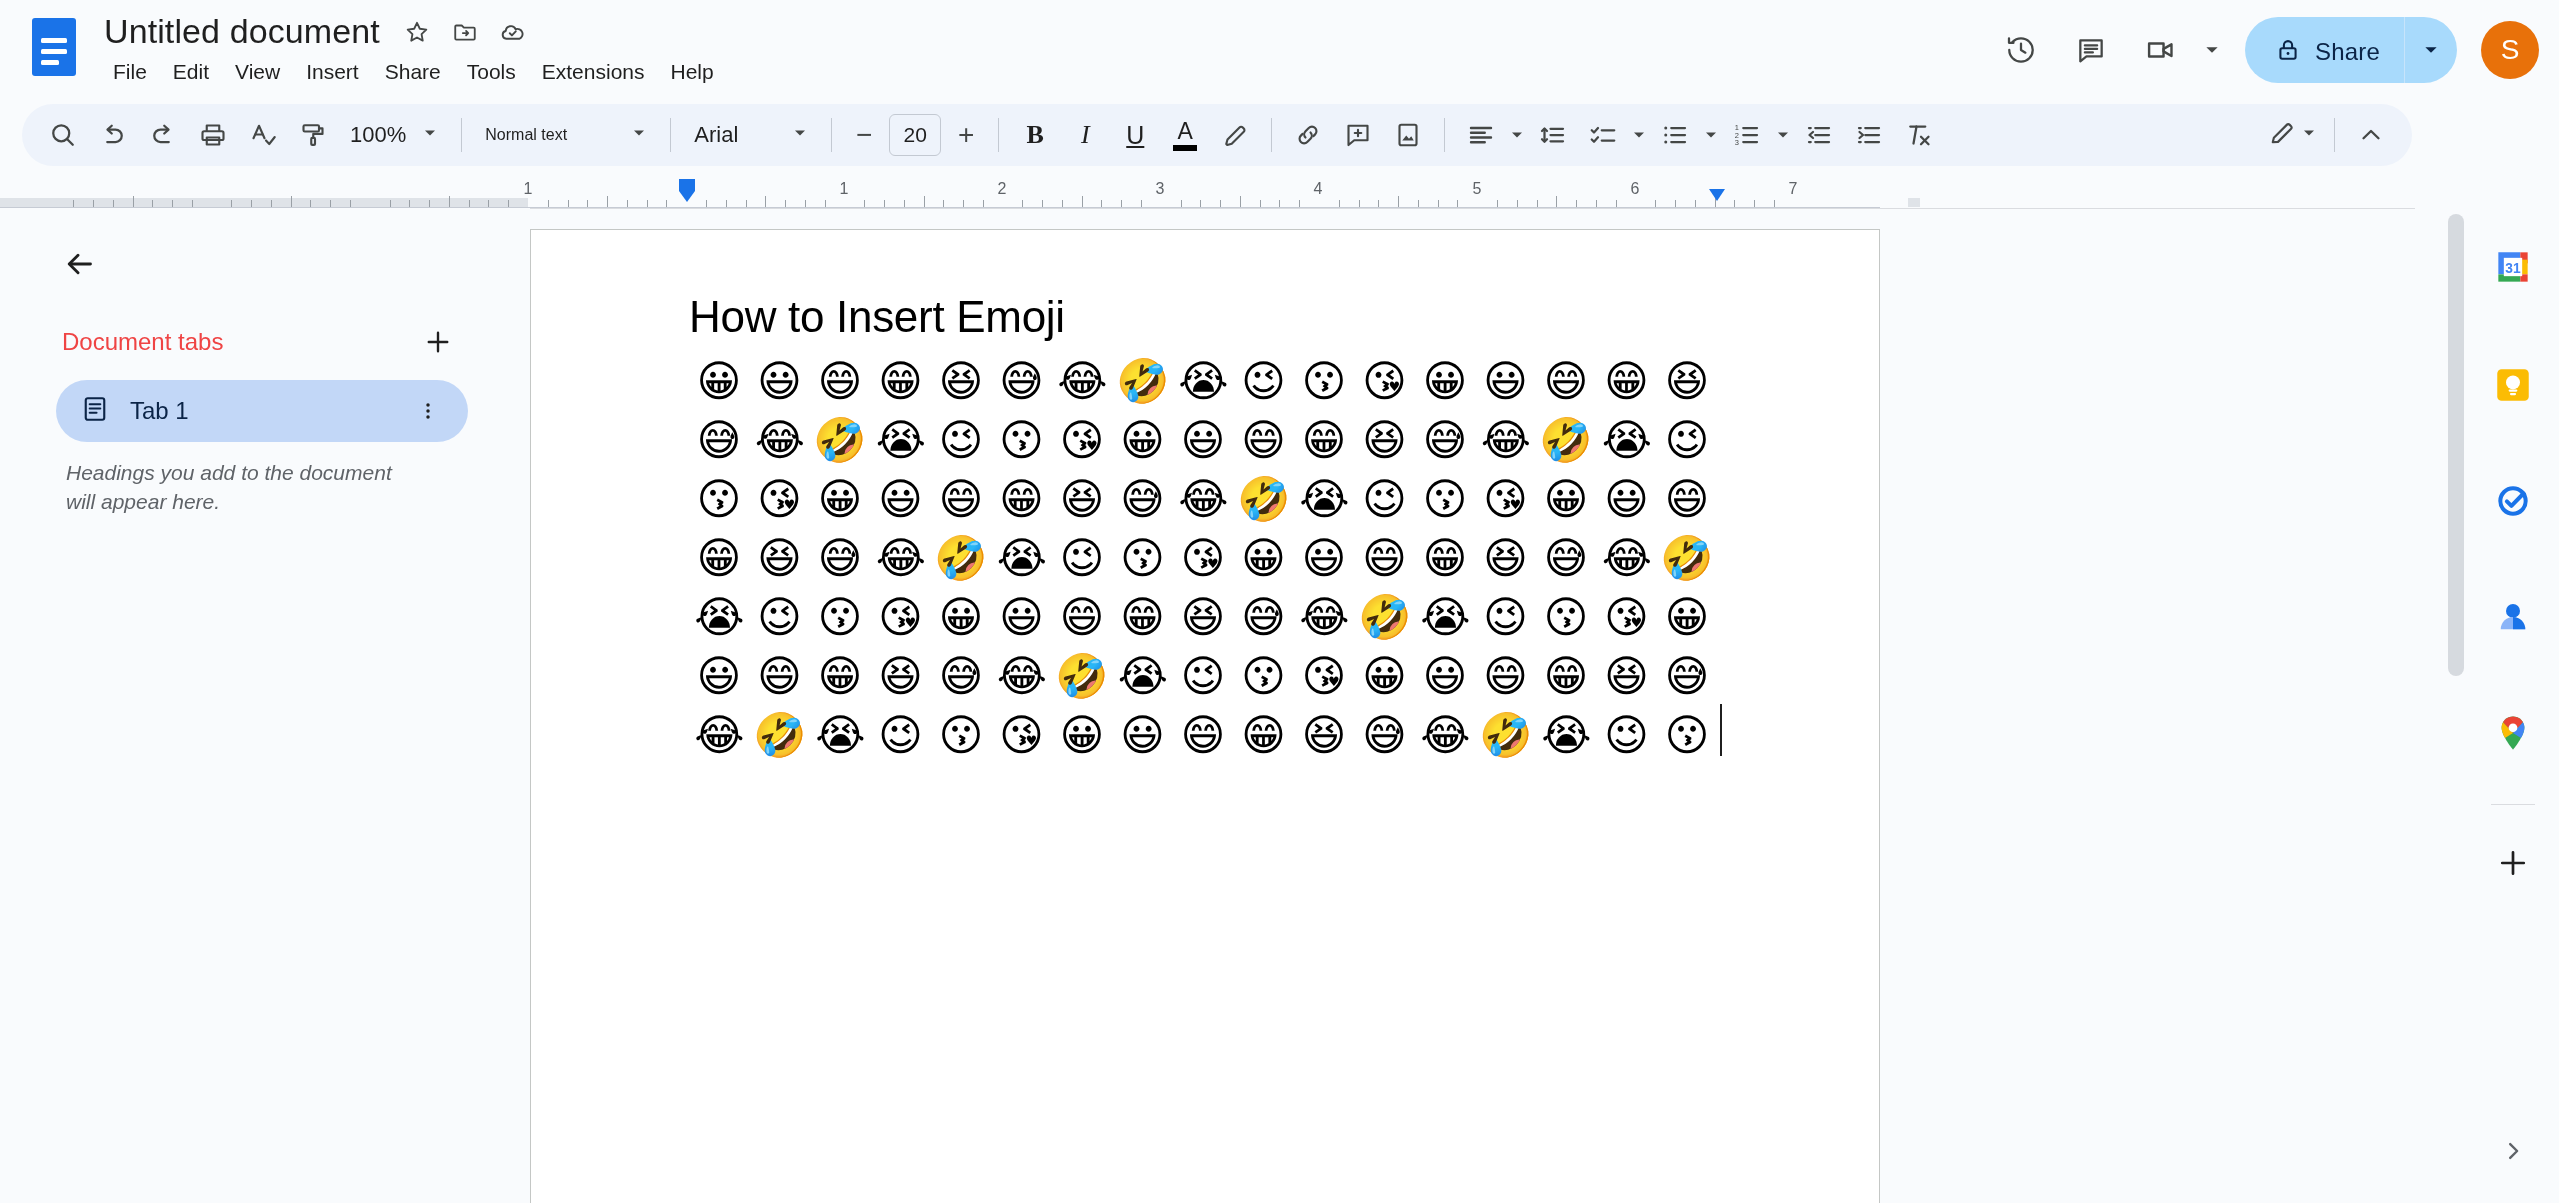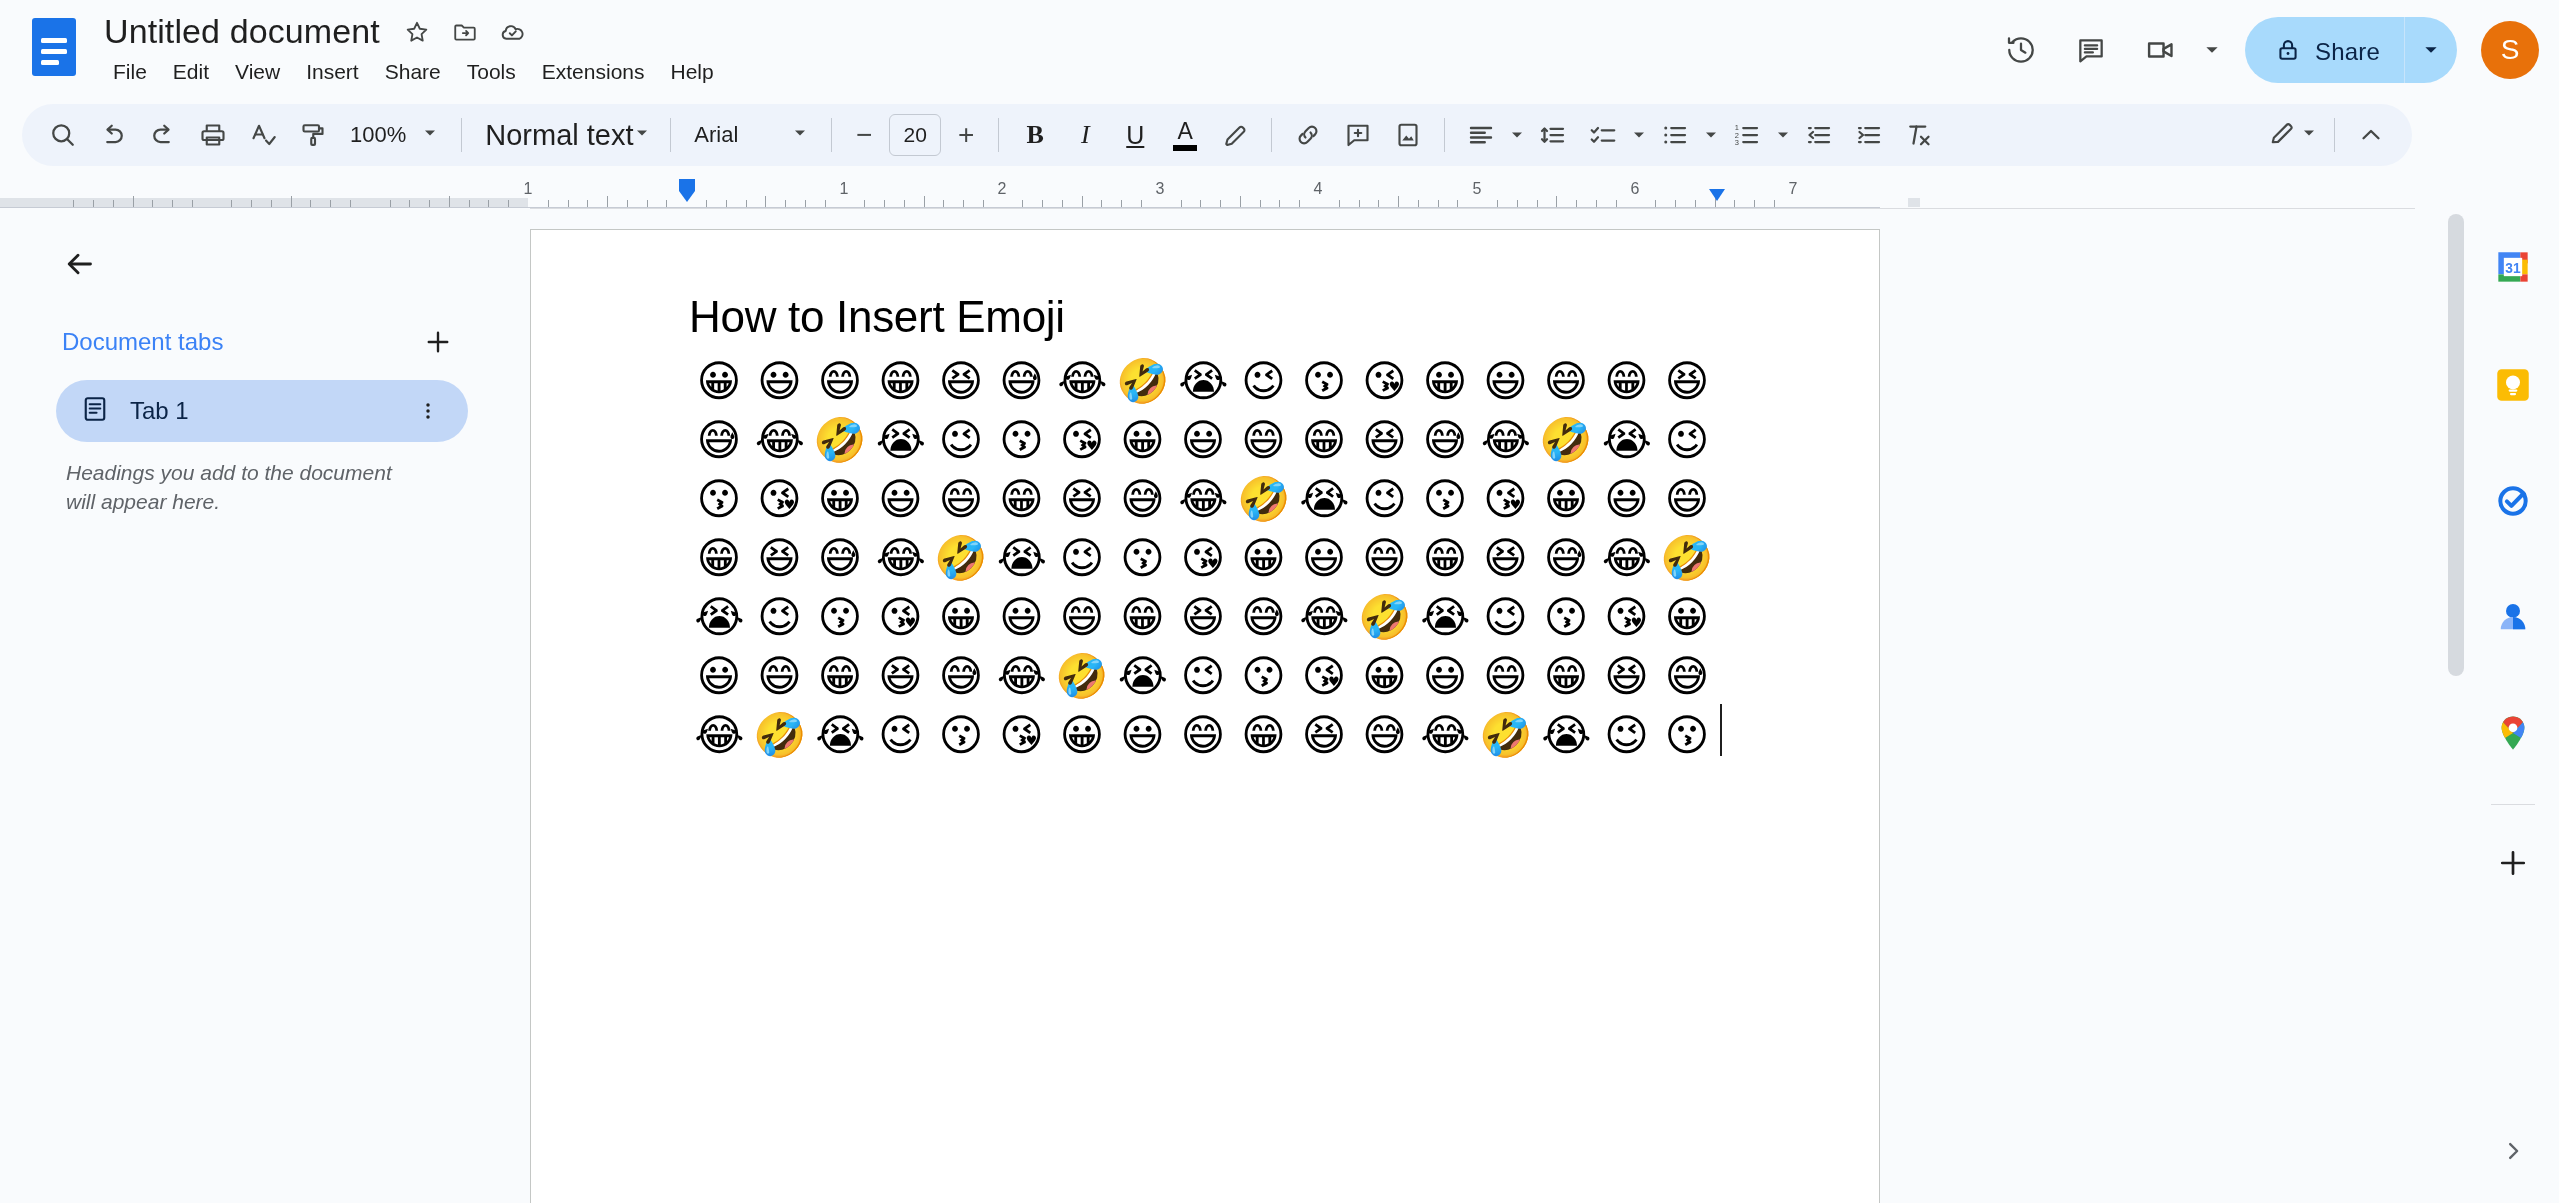--- a/index.html
+++ b/index.html
@@ -59,21 +59,21 @@
   .tool-sep { width: 1px; height: 34px; background: #c3c9d2; margin: 0 11px; flex: none; }
   .zoom-ctl {
     display: flex; align-items: center; gap: 16px; height: 50px; padding: 0 12px;
     border-radius: 7px; cursor: pointer; flex: none;
   }
   .zoom-val { font-size: 22px; color: #1f1f1f; }
   .style-ctl {
     display: flex; align-items: center; justify-content: space-between; width: 186px; height: 50px;
     padding: 0 12px; border-radius: 7px; cursor: pointer; flex: none;
   }
-  .style-label { font-size: 29px; color: #1f1f1f; white-space: nowrap; }
+  .style-label { font-size: 16px; color: #1f1f1f; white-space: nowrap; }
   .font-ctl {
     display: flex; align-items: center; justify-content: space-between; width: 138px; height: 50px;
     padding: 0 12px; border-radius: 7px; cursor: pointer; flex: none;
   }
   .font-label { font-size: 22px; color: #1f1f1f; white-space: nowrap; }
   .size-group { display: flex; align-items: center; gap: 4px; flex: none; }
   .size-step {
     width: 42px; height: 42px; border-radius: 50%; display: flex; align-items: center; justify-content: center;
     cursor: pointer; font-size: 28px; color: #444746;
   }
@@ -95,21 +95,21 @@
   
   .sidebar { position: absolute; left: 0; top: 208px; width: 530px; height: 995px; background: #f9fbfd; }
   .back-btn {
     position: absolute; left: 52px; top: 28px; width: 56px; height: 56px; border-radius: 50%;
     display: flex; align-items: center; justify-content: center; cursor: pointer;
   }
   .tabs-head {
     position: absolute; left: 62px; top: 110px; width: 400px;
     display: flex; align-items: center; justify-content: space-between;
   }
-  .tabs-title { font-size: 24px; color: #3b82f6; }
+  .tabs-title { font-size: 24px; color: #ef4444; }
   .add-tab-btn {
     width: 48px; height: 48px; border-radius: 50%; display: flex; align-items: center; justify-content: center; cursor: pointer;
   }
   .tab-pill {
     position: absolute; left: 56px; top: 172px; width: 412px; height: 62px;
     background: #c2d7f7; border-radius: 31px; display: flex; align-items: center; padding: 0 20px 0 24px; cursor: pointer;
   }
   .tab-pill-label { font-size: 24px; color: #0b2447; margin-left: 20px; flex: 1; }
   .tab-more { width: 40px; height: 40px; border-radius: 50%; display: flex; align-items: center; justify-content: center; cursor: pointer; }
   .tabs-hint {

